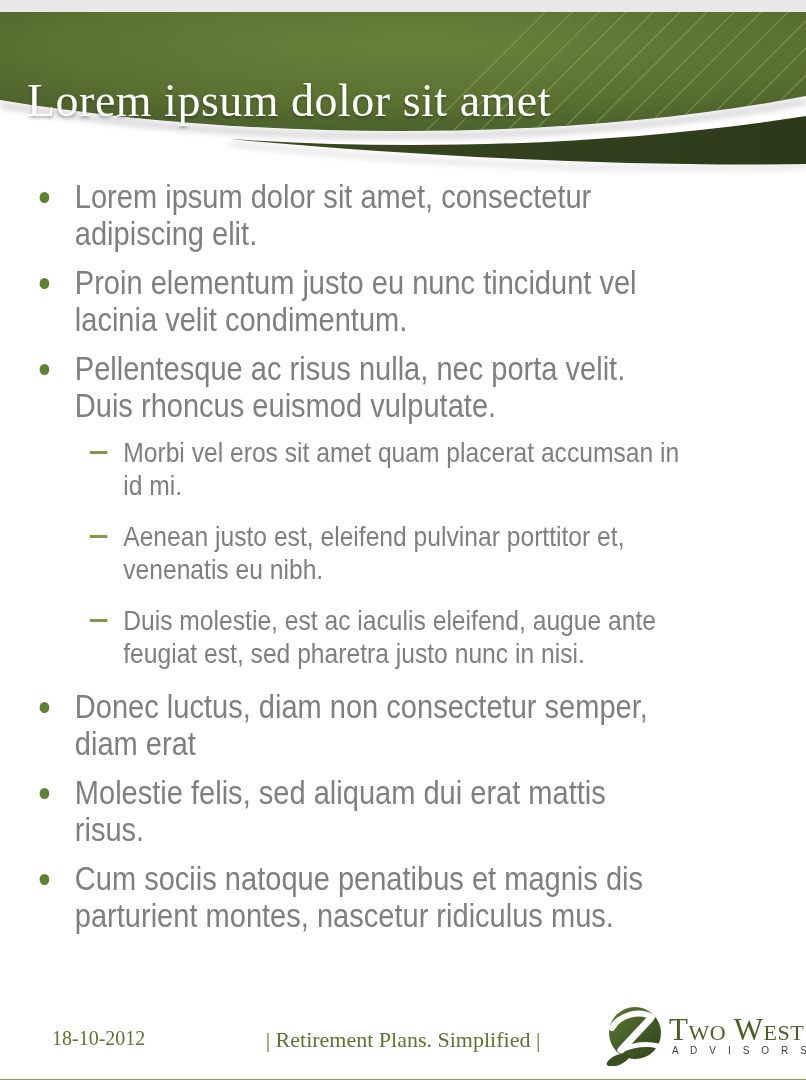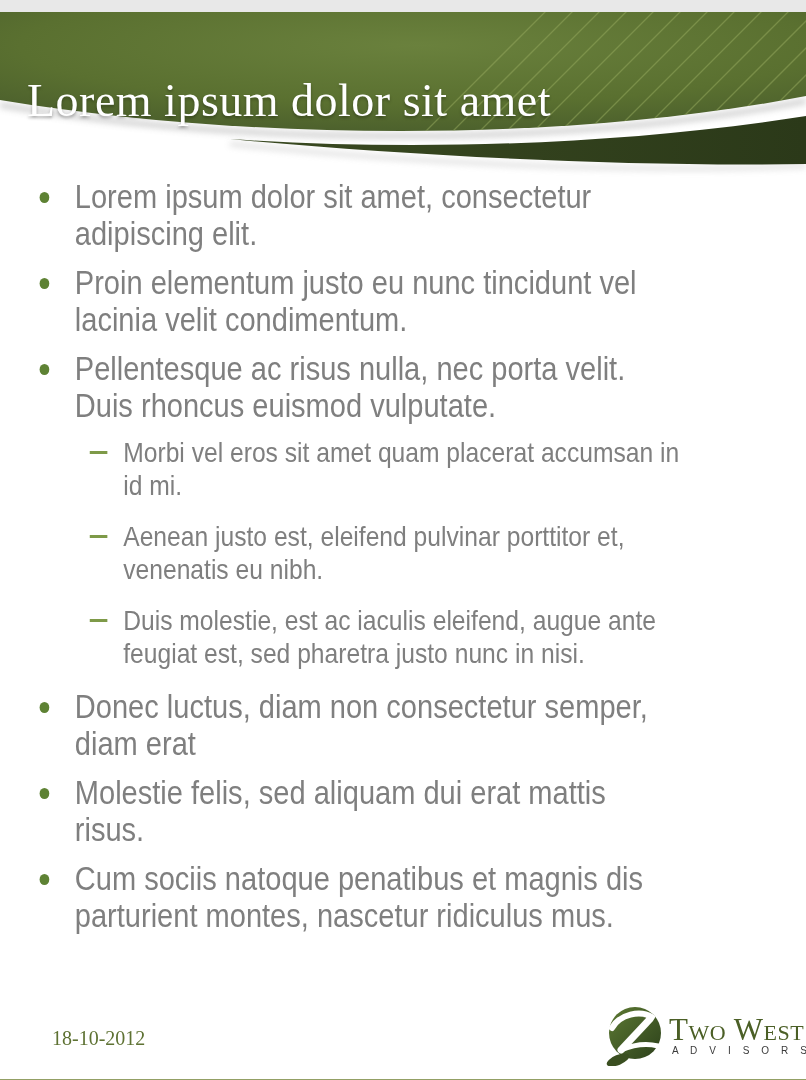--- a/index.html
+++ b/index.html
@@ -163,20 +163,21 @@
       <li class="b1">
         <span class="dot"></span>
         <span class="txt">Cum sociis natoque penatibus et magnis dis
 parturient montes, nascetur ridiculus mus.</span>
       </li>
     </ul>
   </div>
 
   <div class="footer-date">18-10-2012</div>
 
+  <div class="footer-tagline">| Retirement Plans. Simplified |</div>
 
   <div class="logo">
     <svg class="logo-mark" width="58" height="60" viewBox="0 0 58 60" aria-hidden="true">
       <defs>
         <linearGradient id="lg" x1="0" y1="0" x2="1" y2="1">
           <stop offset="0%" stop-color="#5d7a33"></stop>
           <stop offset="100%" stop-color="#2c401b"></stop>
         </linearGradient>
       </defs>
       <circle cx="29" cy="27" r="26" fill="url(#lg)"></circle>

